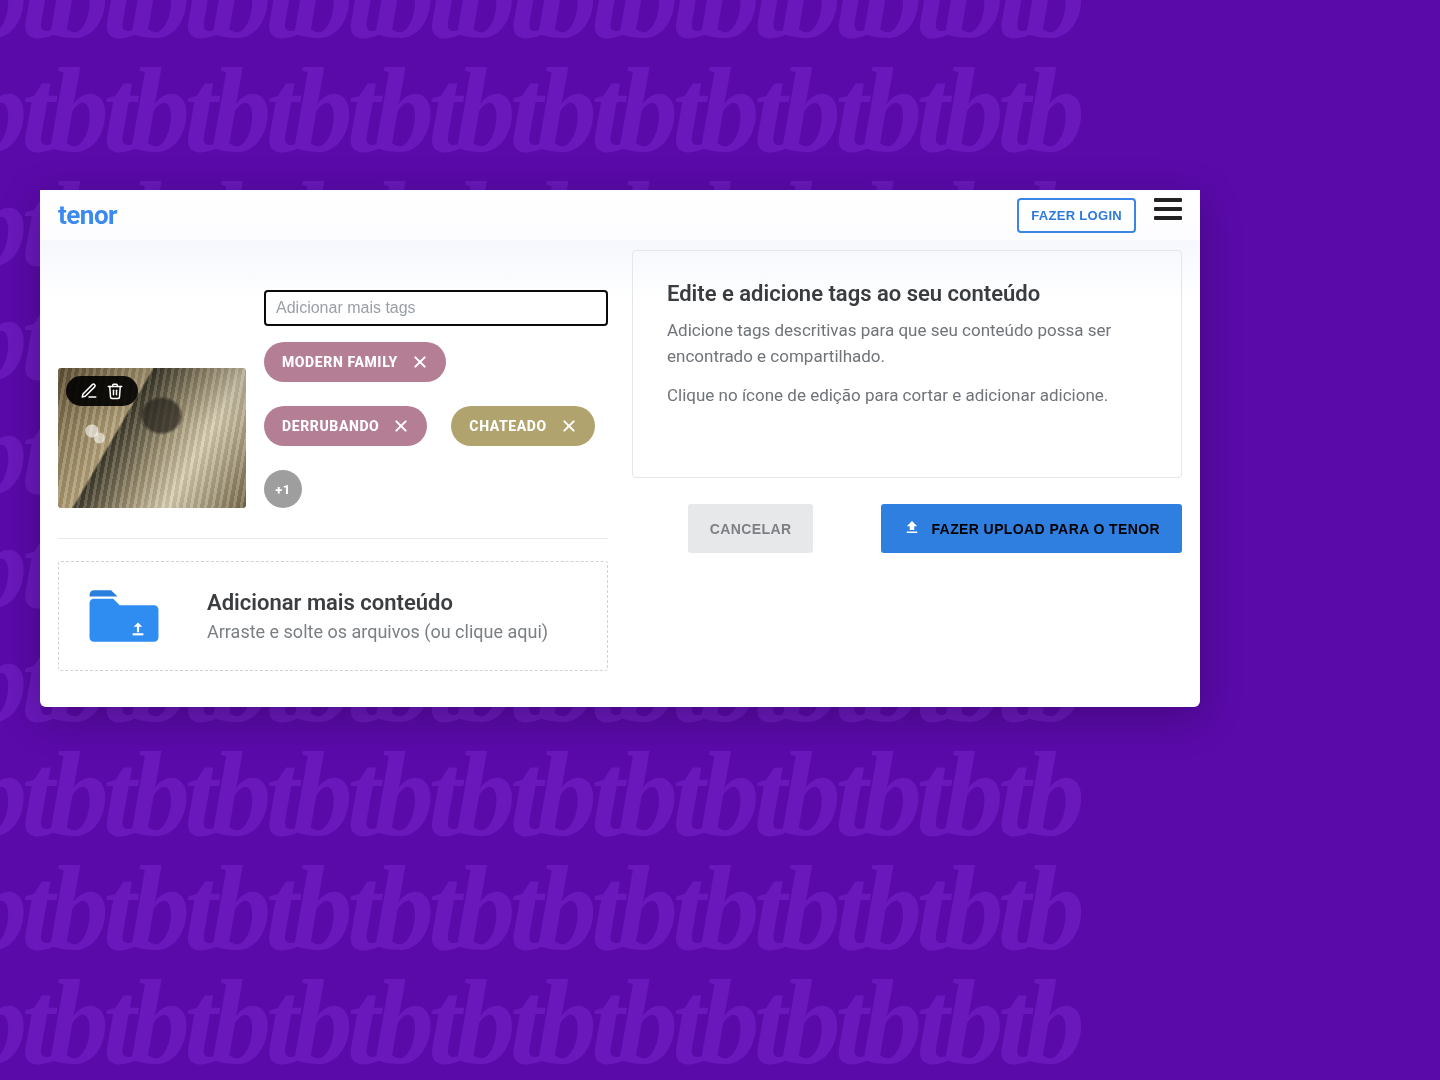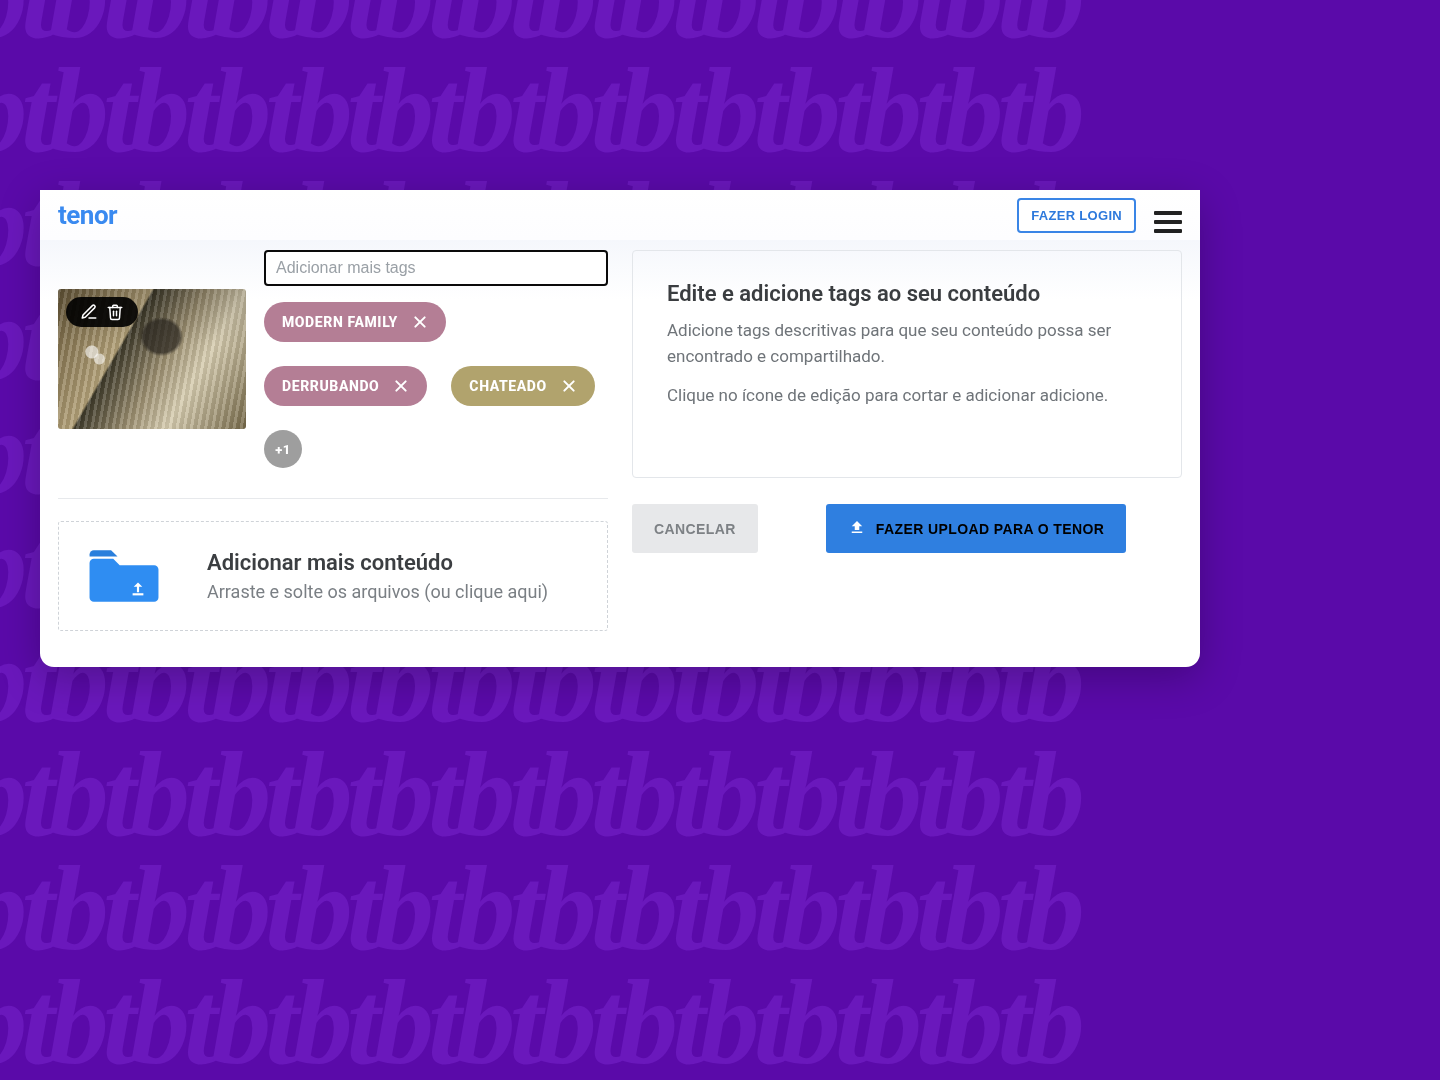--- a/index.html
+++ b/index.html
@@ -21,40 +21,40 @@
     letter-spacing: -6px;
     white-space: pre;
     user-select: none;
     font-family: Georgia, "Times New Roman", serif;
   }
   .card {
     position: absolute;
     left: 40px; top: 190px;
     width: 1160px;
     background: #ffffff;
-    border-radius: 14px;
+    border-radius: 6px;
     box-shadow: 0 10px 40px rgba(0,0,0,0.25);
   }
   
   .header {
     height: 50px;
     display: flex;
     align-items: center;
     justify-content: space-between;
     padding: 0 18px 0 18px;
     border-bottom: 0;
     background: linear-gradient(#ffffff, #fdfdff);
   }
   .logo {
     color: #3a8af0;
     font-weight: 700;
     font-size: 26px;
     letter-spacing: -0.5px;
   }
-  .header-right { display:flex; align-items:flex-end; gap:18px; }
+  .header-right { display:flex; align-items:flex-start; gap:18px; }
   .login-btn {
     border: 2px solid #3a85e6;
     color: #2d79dc;
     background: #fff;
     font-weight: 800;
     font-size: 13px;
     padding: 8px 12px;
     border-radius: 4px;
     cursor: pointer;
     letter-spacing: 0.3px;
@@ -63,21 +63,21 @@
   .hamburger span { display:block; height:4px; background:#222; border-radius:1px; }
   
   .grad-bar { height: 60px; background: linear-gradient(#f5f7fc, #ffffff); }
   
   .content { padding: 0 18px 36px 18px; margin-top: -50px; }
   .row { display:flex; gap:24px; }
   .left-col { width: 550px; }
   .right-col { flex:1; }
 
   
-  .thumb-wrap { display:flex; gap:18px; align-items:center; }
+  .thumb-wrap { display:flex; gap:18px; align-items:flex-end;margin-top:40px; }
   .thumb {
     position:relative;
     width: 188px; height: 140px;
     border-radius: 3px;
     overflow:hidden;
     background: linear-gradient(120deg, #6a5a3a 0%, #b3a178 35%, #3e3a2a 36%, #9c8f70 55%, #d7cdb0 70%, #756848 100%);
   }
   .thumb-inner {
     position:absolute; inset:0;
     background:
@@ -160,21 +160,21 @@
     cursor:pointer;
   }
   .folder-icon { width:70px; height:56px; position:relative; }
   .folder-icon svg { width:70px; height:56px; }
   .drop-title { font-size:22px; color:#3b3e41; font-weight:600; margin-bottom:6px;}
   .drop-sub   { font-size:18px; color:#7a7f84; }
 
   
   .footer-btns {
     margin-top: 26px;
-    display:flex; gap:20px;
+    display:flex; justify-content:flex-end; gap:20px;
   }
   .btn {
     border:none; border-radius:3px;
     font-weight:800; font-size:14px;
     padding: 14px 22px;
     cursor:pointer;
     letter-spacing:0.4px;
     display:inline-flex; align-items:center; gap:10px;
   }
   .btn-cancel { background:#e7e8ea; color:#7d8185; }

